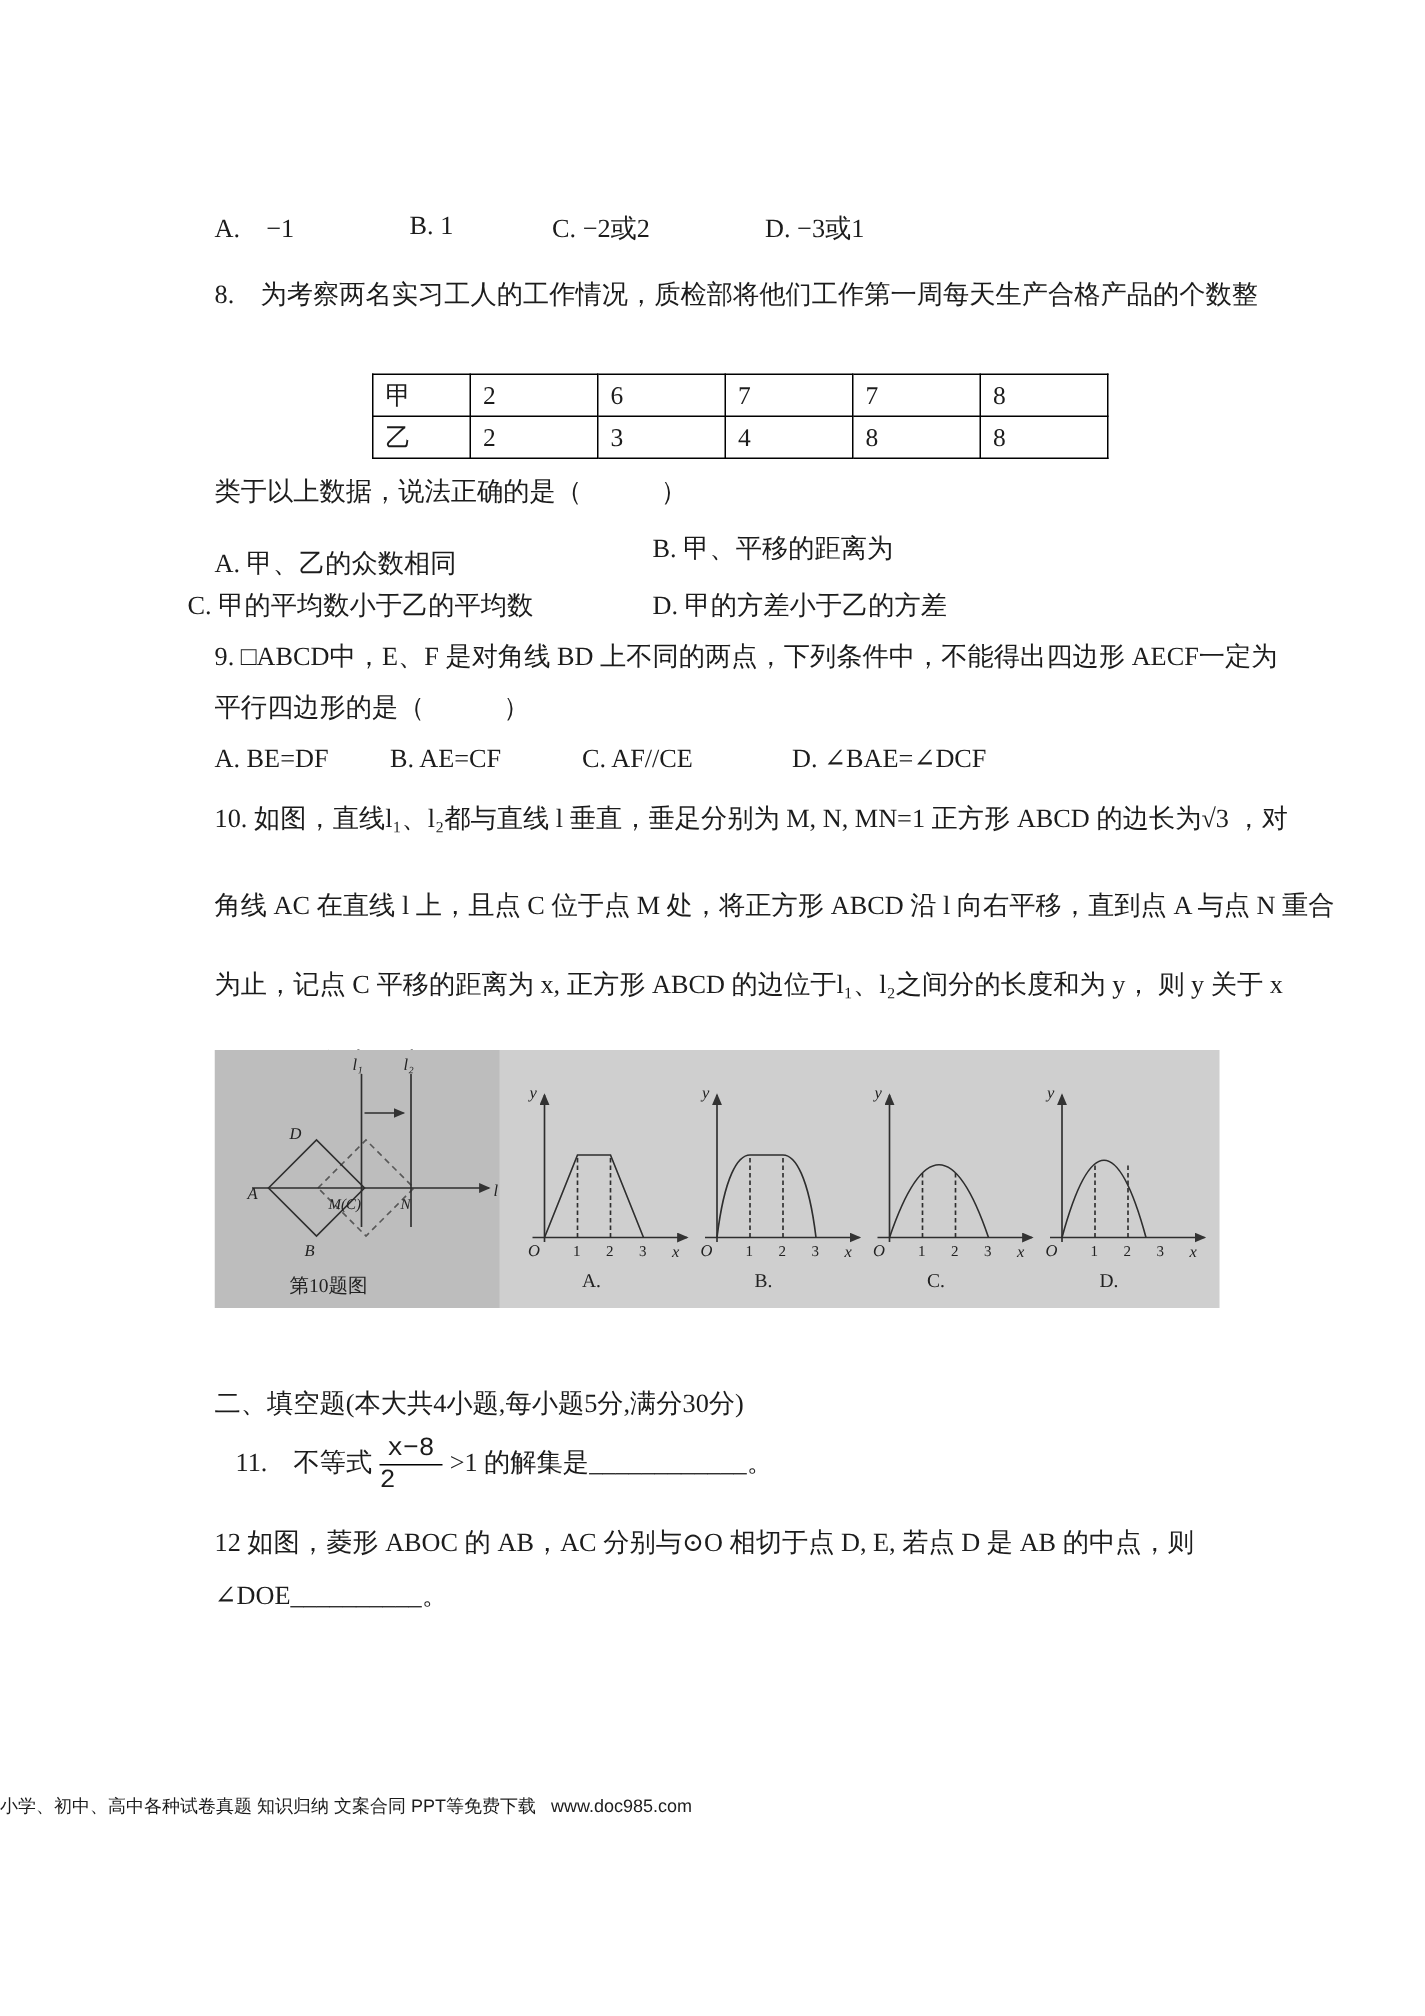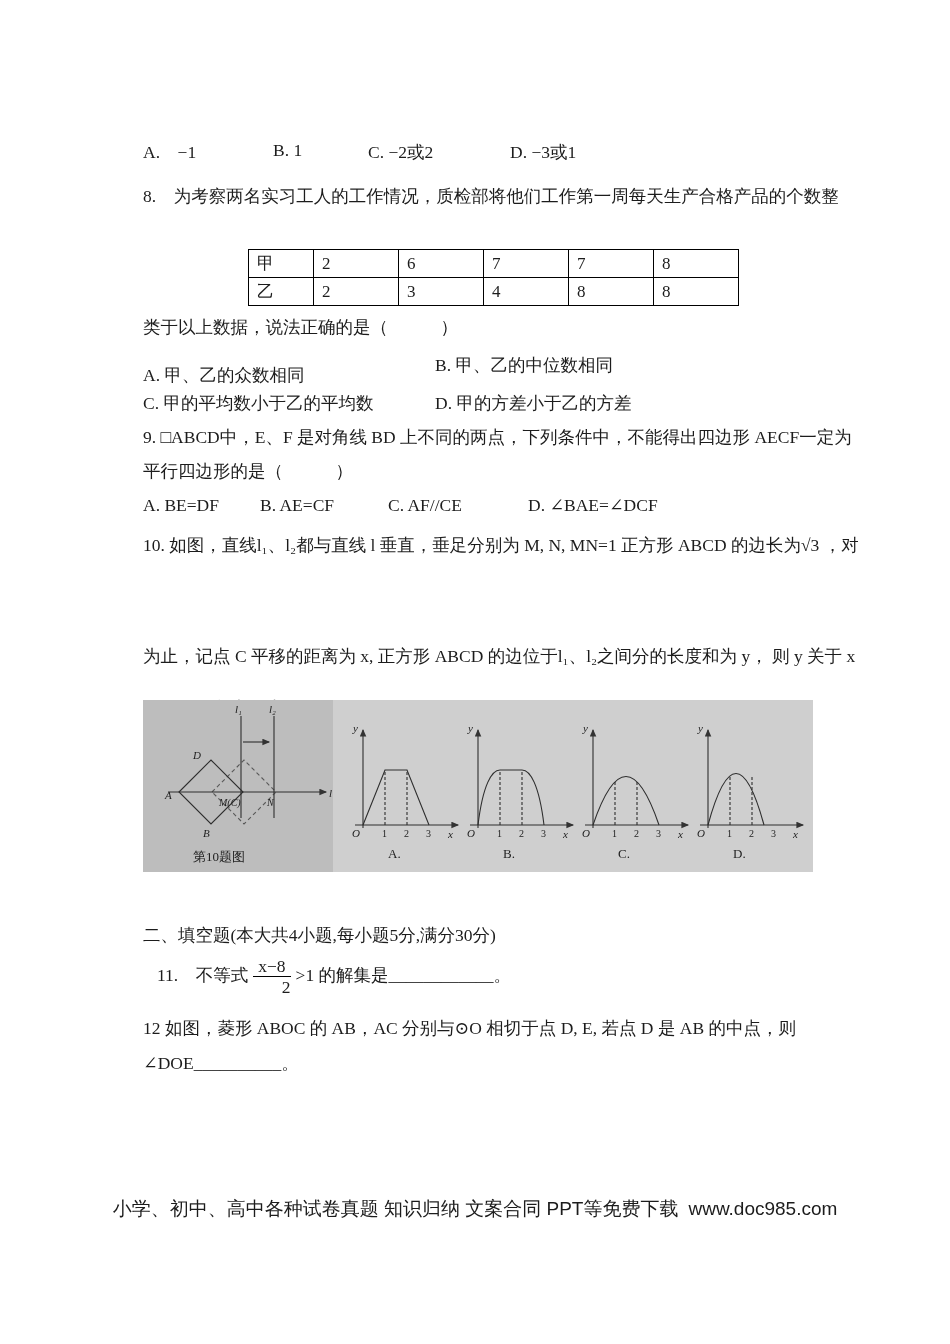--- a/index.html
+++ b/index.html
@@ -9,27 +9,27 @@
     font-size:17.5px; color:#1c1c1c; overflow:hidden;
   }
   .abs { position:absolute; white-space:nowrap;margin-top:28px; }
   table.data { border-collapse:collapse; background:#fff; }
   table.data td {
     border:1px solid #000; height:27px; padding:0 8px;
     font-size:17px; text-align:left; vertical-align:middle;
   }
   table.data td.lbl { width:48px; }
   table.data td.val { width:68px; }
-  .frac { display:inline-block; vertical-align:middle; text-align:right; margin:0 5px; line-height:1.15; }
+  .frac { display:inline-block; vertical-align:middle; text-align:left; margin:0 5px; line-height:1.15;font-family:Liberation Mono, monospace; }
   .frac .num { display:block; border-bottom:1.2px solid #000; padding:0 5px; }
   .frac .den { display:block; }
   .figure-wrap { position:absolute; left:143px; top:700px; width:716px; height:172px; }
   .footer {
-    position:absolute; top:1196px; left:0; width:100%; text-align:center;
-    font-family:"Liberation Sans","DejaVu Sans",sans-serif; font-size:19px; color:#1c1c1c;
+    position:absolute; top:1196px; left:0; width:100%; text-align:left;
+    font-family:"Liberation Sans","DejaVu Sans",sans-serif; font-size:12px; color:#1c1c1c;
   }
   .footer .url { margin-left:10px; }
   svg text { font-family:"Liberation Serif","DejaVu Serif",serif; fill:#222; }
   svg text.it { font-style:italic; }
 </style>
 </head>
 <body>
 
 <div class="page">
 
@@ -56,32 +56,33 @@
       <td class="val">3</td>
       <td class="val">4</td>
       <td class="val">8</td>
       <td class="val">8</td>
     </tr>
   </tbody>
     </table>
 
   <div class="abs" style="left:143px;top:287px">类于以上数据，说法正确的是（　　　）</div>
   <div class="abs" style="left:143px;top:335px">A. 甲、乙的众数相同</div>
-  <div class="abs" style="left:435px;top:325px">B. 甲、乙的中位数相同</div>
-  <div class="abs" style="left:143px;top:363px">C. 甲的平均数小于乙的平均数</div>
+  <div class="abs" style="left:435px;top:325px">B. 甲、平移的距离为</div>
+  <div class="abs" style="left:125px;top:363px">C. 甲的平均数小于乙的平均数</div>
   <div class="abs" style="left:435px;top:363px">D. 甲的方差小于乙的方差</div>
 
   <div class="abs" style="left:143px;top:397px">9. □ABCD中，E、F 是对角线 BD 上不同的两点，下列条件中，不能得出四边形 AECF一定为</div>
   <div class="abs" style="left:143px;top:431px">平行四边形的是（　　　）</div>
   <div class="abs" style="left:143px;top:467px">A. BE=DF</div>
   <div class="abs" style="left:260px;top:467px">B. AE=CF</div>
   <div class="abs" style="left:388px;top:467px">C. AF//CE</div>
   <div class="abs" style="left:528px;top:467px">D. ∠BAE=∠DCF</div>
 
   <div class="abs" style="left:143px;top:505px">10. 如图，直线l₁、l₂都与直线 l 垂直，垂足分别为 M, N, MN=1 正方形 ABCD 的边长为√3 ，对</div>
+  <div class="abs" style="left:143px;top:563px">角线 AC 在直线 l 上，且点 C 位于点 M 处，将正方形 ABCD 沿 l 向右平移，直到点 A 与点 N 重合</div>
   <div class="abs" style="left:143px;top:616px">为止，记点 C 平移的距离为 x, 正方形 ABCD 的边位于l₁、l₂之间分的长度和为 y， 则 y 关于 x</div>
   <div class="abs" style="left:143px;top:668px">的函数图象太致为（　）</div>
 
   <div class="figure-wrap">
     <svg width="670" height="172" viewBox="0 0 670 172">
       <defs>
         <marker id="arr" markerWidth="8" markerHeight="8" refX="6" refY="3" orient="auto">
           <path d="M0,0 L7,3 L0,6 z" fill="#333"></path>
         </marker>
       </defs>

